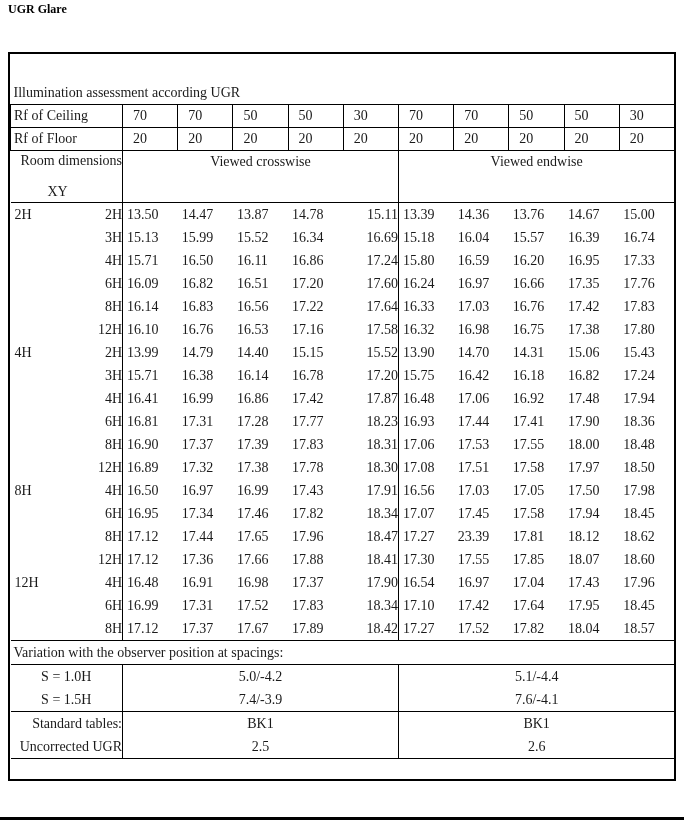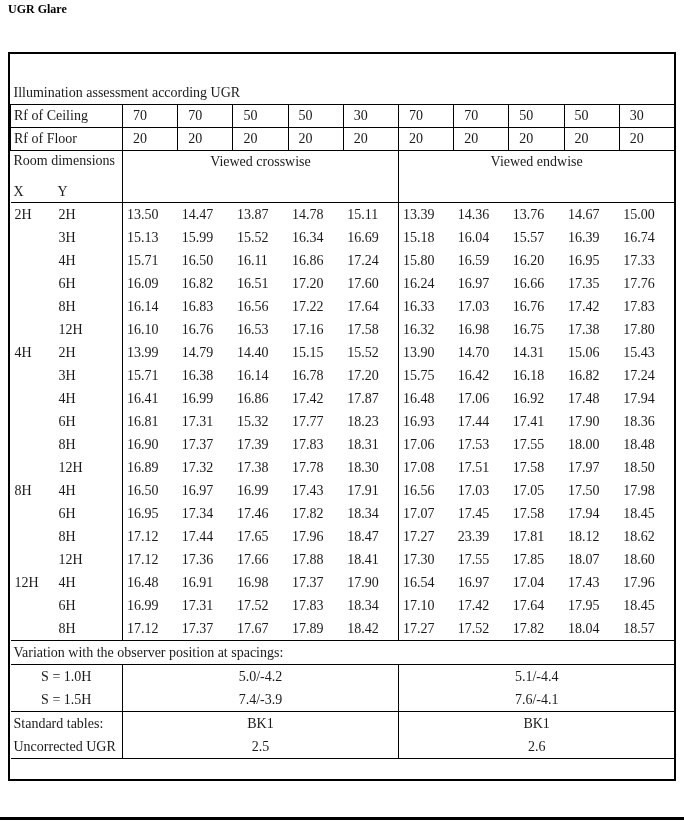--- a/index.html
+++ b/index.html
@@ -15,21 +15,21 @@
     position:absolute; left:8px; top:52px; width:668px;
     border:2px solid #000; box-sizing:border-box; background:#fff;
   }
   table.ugr {
     border-collapse:collapse; table-layout:fixed; width:664px;
     font-size:14px; color:#1a1a1a;
   }
   td { padding:0; margin:0; line-height:1.1; vertical-align:middle; overflow:hidden; white-space:nowrap; }
   
   .b  { border:1px solid #000; }
-  .br { border-right:1px solid #000; }
+  .br { border-right:1px solid #000;text-align:right; }
   .bt { border-top:1px solid #000; }
   .bb { border-bottom:1px solid #000; }
   
   td.hdr { height:46px; vertical-align:bottom; padding:0 0 4px 3px;margin-left:38px; }
   td.rf-lbl { height:22px; padding-left:3px; }
   td.rf-num { height:22px; padding-left:10px; }
   td.dims { height:46px; vertical-align:top; }
   .dims-inner { display:flex; flex-direction:column; justify-content:space-between; height:46px; padding:2px 0 3px 0; }
   .dims-title { padding-left:3px; }
   .xy-row { display:flex; }
@@ -243,21 +243,21 @@
           <td class="dcell">17.06</td>
           <td class="dcell">16.92</td>
           <td class="dcell">17.48</td>
           <td class="dcell">17.94</td>
         </tr>
         <tr>
           <td class="dcell"></td>
           <td class="dcell br">6H</td>
           <td class="dcell">16.81</td>
           <td class="dcell">17.31</td>
-          <td class="dcell">15.32</td>
+          <td class="dcell">17.28</td>
           <td class="dcell">17.77</td>
           <td class="dcell br">18.23</td>
           <td class="dcell">16.93</td>
           <td class="dcell">17.44</td>
           <td class="dcell">17.41</td>
           <td class="dcell">17.90</td>
           <td class="dcell">18.36</td>
         </tr>
         <tr>
           <td class="dcell"></td>

